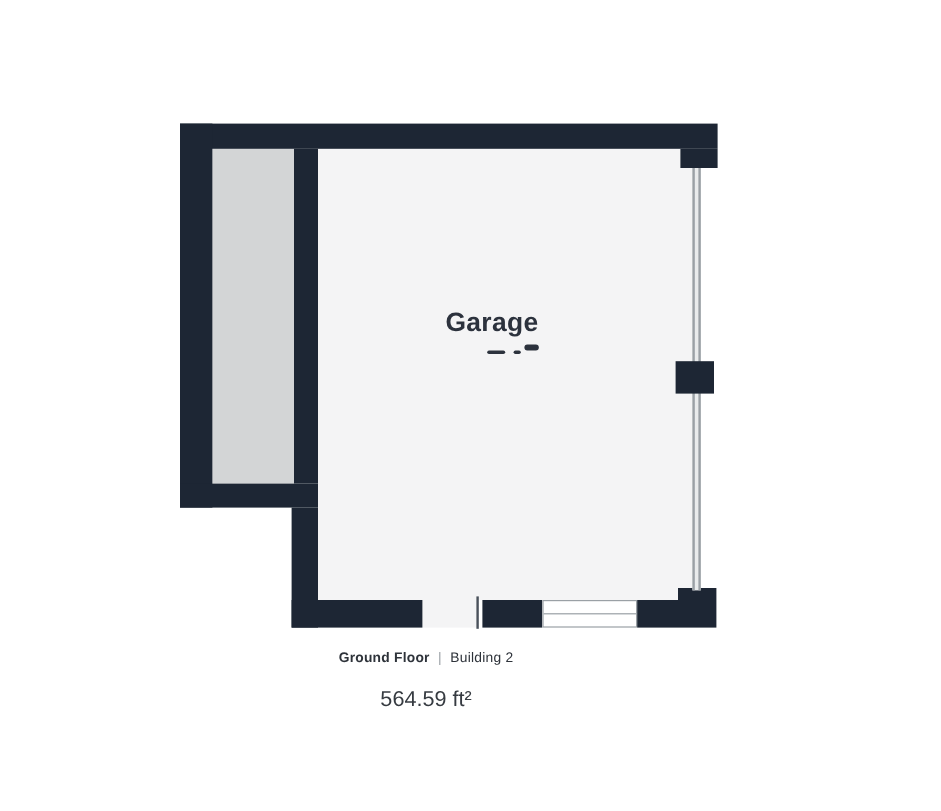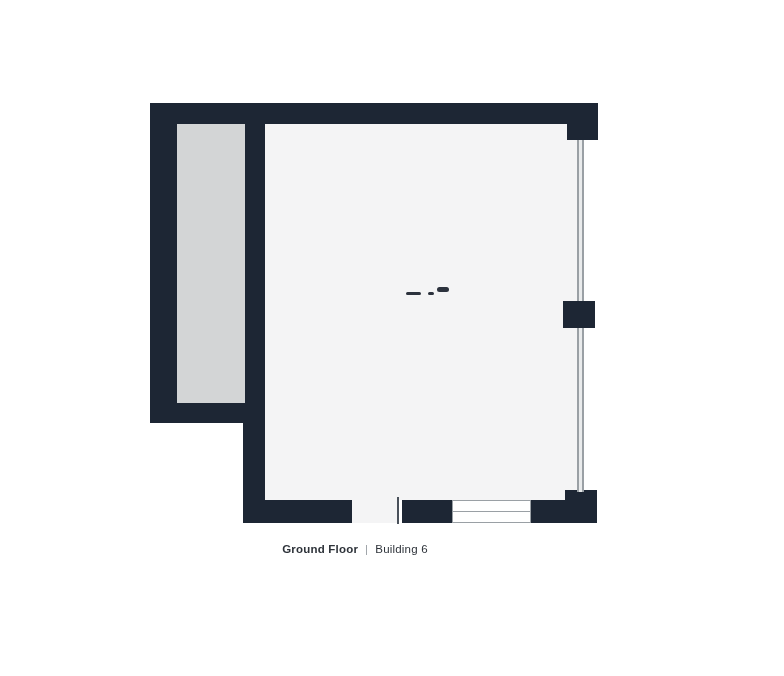--- a/index.html
+++ b/index.html
@@ -70,22 +70,24 @@
     <div class="divider"></div>
   </div>
 
   <div class="wall" style="left:531px;top:500px;width:34px;height:23px;"></div>
   <div class="wall" style="left:565px;top:490px;width:32px;height:33px;"></div>
 
   <div class="window-track" style="left:577px;top:138px;width:7px;height:354px;"></div>
   <div class="wall" style="left:567px;top:124px;width:31px;height:16px;"></div>
   <div class="wall" style="left:563px;top:301px;width:32px;height:27px;"></div>
 
+  <div class="room-label">Garage</div>
 
   <div class="remnant" style="left:406px;top:292px;width:15px;height:3px;"></div>
   <div class="remnant" style="left:428px;top:292px;width:6px;height:3px;"></div>
   <div class="remnant" style="left:437px;top:287px;width:12px;height:5px;border-radius:4px;"></div>
 
   <div class="footer-line1">
-    <span class="bold">Ground Floor</span><span class="sep">|</span><span>Building 6</span>
+    <span class="bold">Ground Floor</span><span class="sep">|</span><span>Building 2</span>
   </div>
+  <div class="footer-line2">564.59 ft²</div>
 
 </div>
 
 </body></html>

